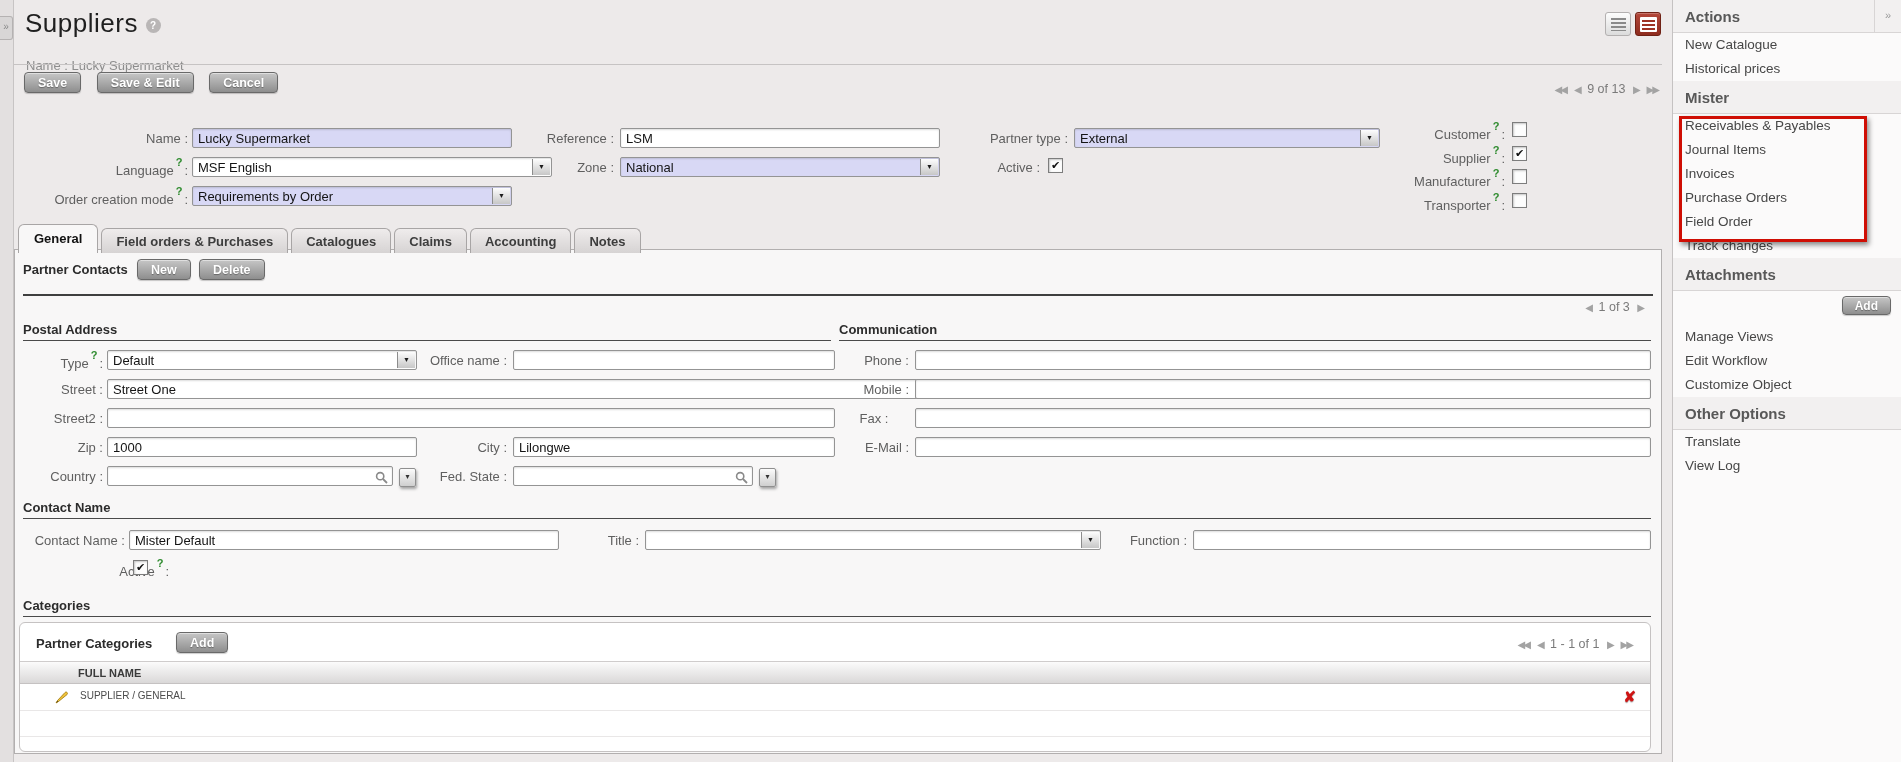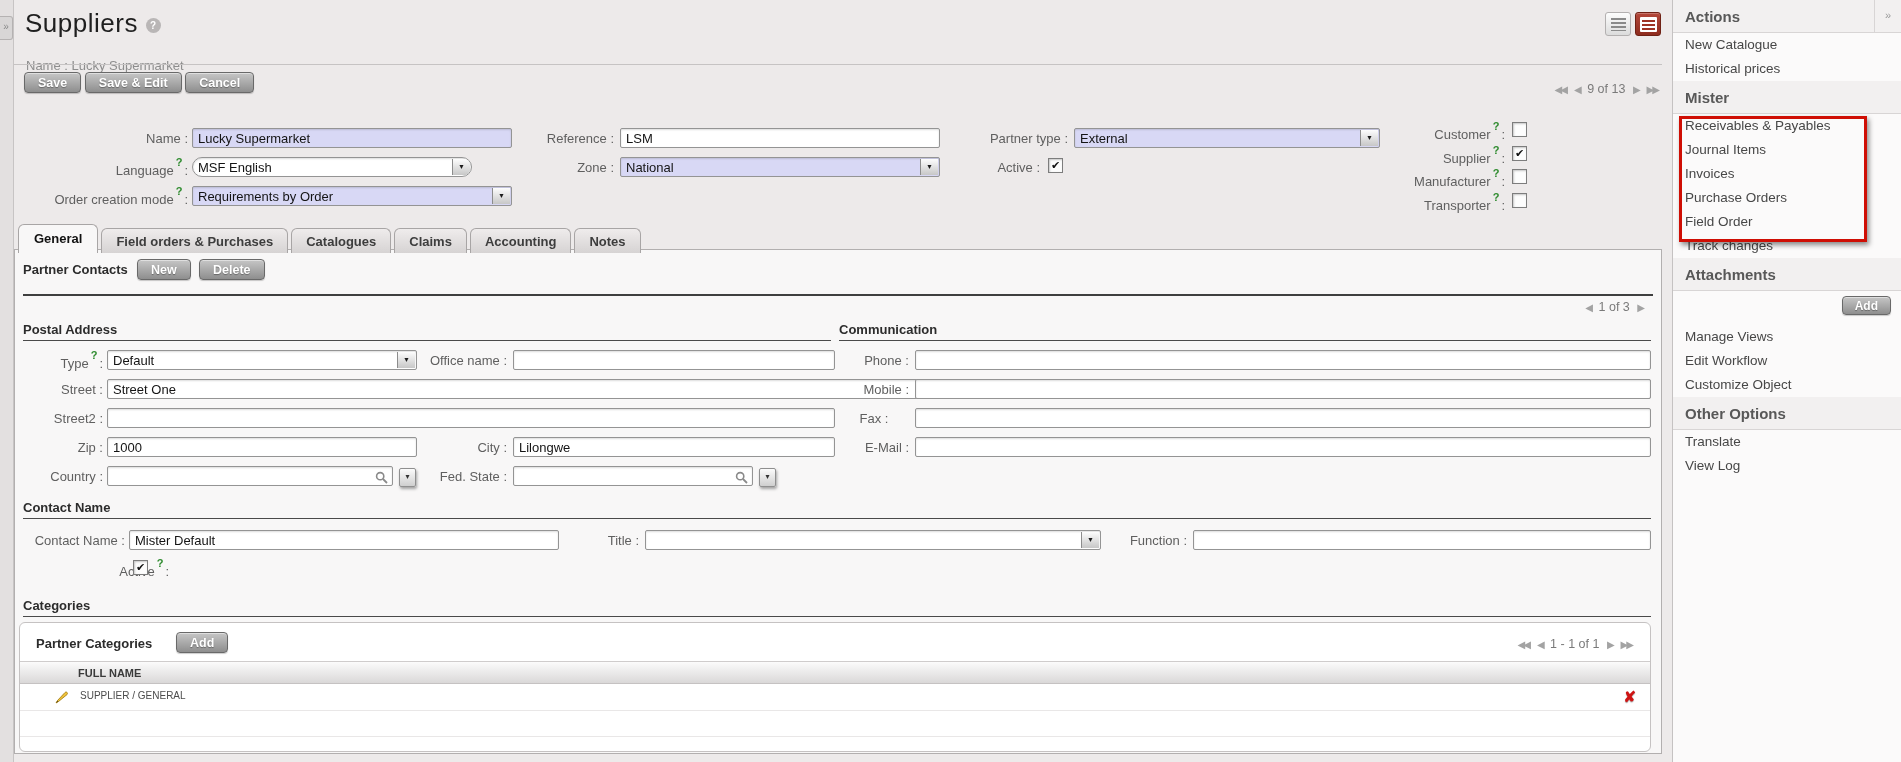--- a/index.html
+++ b/index.html
@@ -11,21 +11,21 @@
   .left-expander{position:absolute;left:0;top:16px;width:12px;height:22px;background:#d8d6d6;border:1px solid #b5b2b2;border-left:none;border-radius:0 3px 3px 0;color:#8a8a8a;font-size:10px;text-align:center;line-height:20px;cursor:pointer;}
 
   
   .page-title{position:absolute;left:25px;top:8px;font-size:26px;color:#1f1f1f;letter-spacing:.5px;}
   .title-badge{display:inline-block;width:15px;height:15px;margin-left:8px;background:#b9b6b6;border-radius:50%;color:#fff;font-size:10px;font-weight:bold;text-align:center;line-height:15px;vertical-align:middle;}
   .subtitle{position:absolute;left:26px;top:58px;color:#8d8d8d;font-size:13px;}
   .header-rule{position:absolute;left:14px;top:64px;width:1648px;height:1px;background:#c6c3c3;}
 
   .btn{height:21px;padding:0 13px;background:linear-gradient(#c6c6c6,#8e8e8e);border:1px solid #696969;border-radius:4px;color:#fff;font-weight:bold;font-size:12.5px;line-height:20px;text-shadow:0 1px 1px rgba(0,0,0,.35);box-shadow:inset 0 1px 0 rgba(255,255,255,.45),0 1px 1px rgba(0,0,0,.2);display:inline-block;box-sizing:border-box;cursor:pointer;white-space:nowrap;}
   .hdr-buttons{position:absolute;left:24px;top:72px;}
-  .hdr-buttons .btn{margin-right:0;}
+  .hdr-buttons .btn{margin-right:12px;}
 
   .view-btn{position:absolute;top:12px;width:26px;height:24px;border-radius:3px;box-sizing:border-box;cursor:pointer;}
   .view-btn.list{left:1605px;background:linear-gradient(#fdfdfd,#dcdcdc);border:1px solid #b3b0b0;}
   .view-btn.form{left:1635px;background:linear-gradient(#b3473a,#8e2c1e);border:1px solid #6f2115;box-shadow:inset 0 1px 0 rgba(255,255,255,.25);}
   .glyph-list{position:absolute;left:5px;top:5px;width:15px;height:13px;background:repeating-linear-gradient(#8a8a8a 0 2px,transparent 2px 4px);}
   .glyph-form{position:absolute;left:4px;top:4px;width:17px;height:15px;background:#fff;border-radius:1px;}
   .glyph-form i{position:absolute;left:2px;right:2px;height:2px;background:#9e3324;}
   .glyph-form i:nth-child(1){top:3px}.glyph-form i:nth-child(2){top:7px}.glyph-form i:nth-child(3){top:11px}
 
   .pager{color:#7a7a7a;font-size:12.5px;white-space:nowrap;}
@@ -111,21 +111,21 @@
   <div class="lbl" style="left:18px;width:170px;top:131px;">Name :</div>
   <div class="fld lav" style="left:192px;top:128px;width:320px;">Lucky Supermarket</div>
 
   <div class="lbl" style="left:524px;width:90px;top:131px;">Reference :</div>
   <div class="fld" style="left:620px;top:128px;width:320px;">LSM</div>
 
   <div class="lbl" style="left:950px;width:118px;top:131px;">Partner type :</div>
   <div class="fld lav sel" style="left:1074px;top:128px;width:306px;"><span>External</span><span class="dbtn">▼</span></div>
 
   <div class="lbl" style="left:18px;width:170px;top:160px;"><span>Language</span><sup class="help">?</sup><span>:</span></div>
-  <div class="fld sel" style="left:192px;top:157px;width:280px;border-radius:10px;"><span>MSF English</span><span class="dbtn">▼</span></div>
+  <div class="fld sel" style="left:192px;top:157px;width:360px;"><span>MSF English</span><span class="dbtn">▼</span></div>
 
   <div class="lbl" style="left:524px;width:90px;top:160px;">Zone :</div>
   <div class="fld lav sel" style="left:620px;top:157px;width:320px;"><span>National</span><span class="dbtn">▼</span></div>
 
   <div class="lbl" style="left:940px;width:100px;top:160px;">Active :</div>
   <div class="cb" style="left:1048px;top:158px;"><span>✔</span></div>
 
   <div class="lbl" style="left:0px;width:188px;top:189px;"><span>Order creation mode</span><sup class="help">?</sup><span>:</span></div>
   <div class="fld lav sel" style="left:192px;top:186px;width:320px;"><span>Requirements by Order</span><span class="dbtn">▼</span></div>
 

